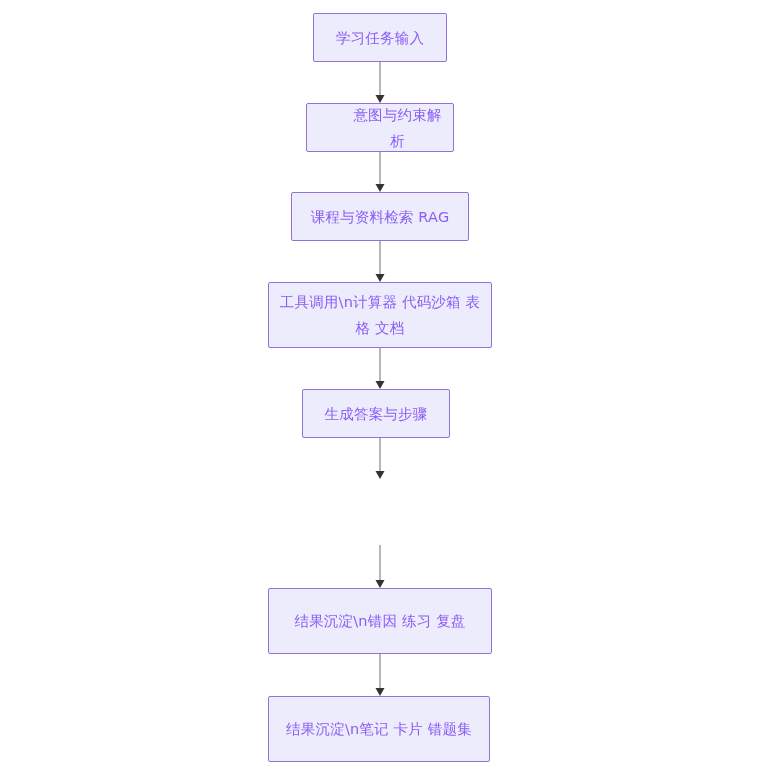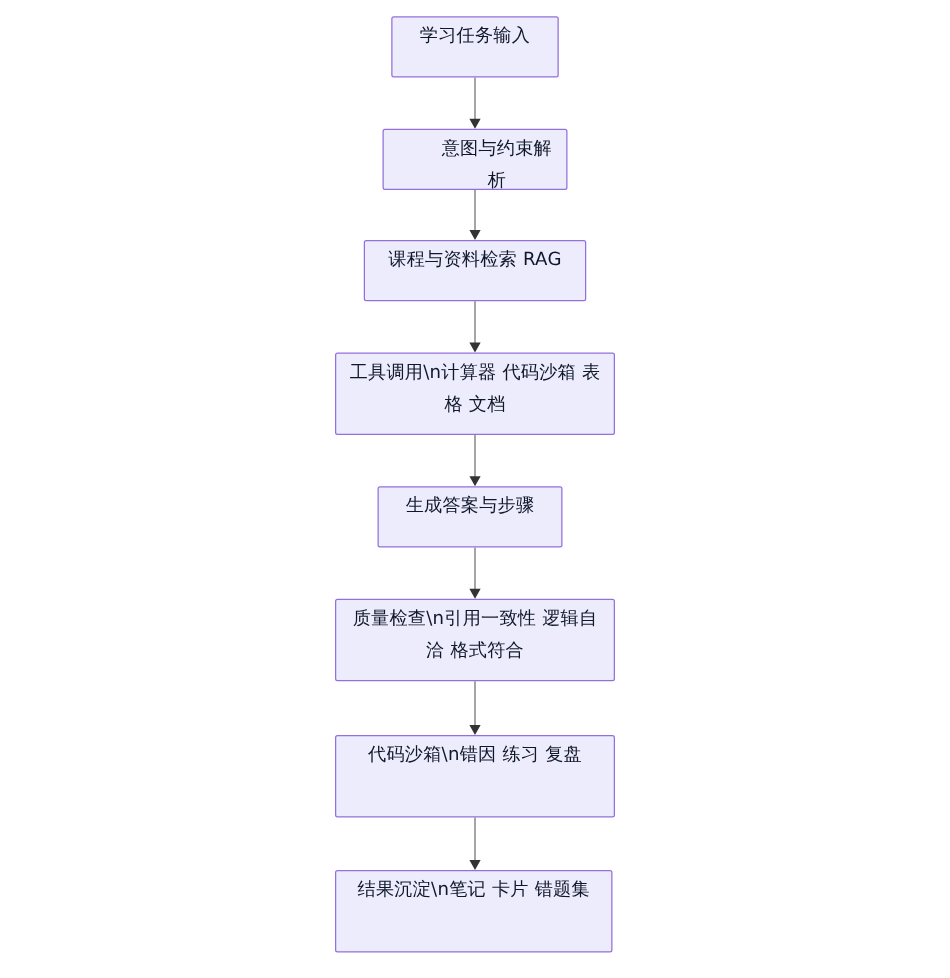--- a/index.html
+++ b/index.html
@@ -19,24 +19,24 @@
     height: 782px;
     background: #ffffff;
   }
   .node {
     position: absolute;
     box-sizing: border-box;
     background: #ECECFC;
     border: 1.6px solid #9370DB;
     border-radius: 2px;
     display: flex;
-    align-items: flex-start;
+    align-items: center;
     justify-content: center;
     text-align: center;
-    color: #0f172a;
+    color: #8b5cf6;
     font-size: 14.5px;
     line-height: 26px;
     letter-spacing: 0.2px;
     padding: 2px 10px;
     font-family: "DejaVu Sans", "Liberation Sans", sans-serif;
   }
   .node-label {
     display: block;
     width: 100%;
     white-space: pre-wrap;
@@ -95,25 +95,22 @@
   </div>
 
   <div class="node" id="node-n4" style="left: 268px; top: 282px; width: 224px; height: 66px;">
     <span class="node-label">工具调用\n计算器 代码沙箱 表格 文档</span>
   </div>
 
   <div class="node" id="node-n5" style="left: 302px; top: 389px; width: 148px; height: 49px;">
     <span class="node-label">生成答案与步骤</span>
   </div>
 
-  <div class="node" id="node-n6" style="left: 268px; top: 479px; width: 224px; height: 66px;">
-    <span class="node-label">质量检查\n引用一致性 逻辑自洽 格式符合</span>
-  </div>
 
   <div class="node" id="node-n7" style="left: 268px; top: 588px; width: 224px; height: 66px;">
-    <span class="node-label">代码沙箱\n错因 练习 复盘</span>
+    <span class="node-label">结果沉淀\n错因 练习 复盘</span>
   </div>
 
   <div class="node" id="node-n8" style="left: 268px; top: 696px; width: 222px; height: 66px;">
     <span class="node-label">结果沉淀\n笔记 卡片 错题集</span>
   </div>
 
 </div>
 
 </body></html>

